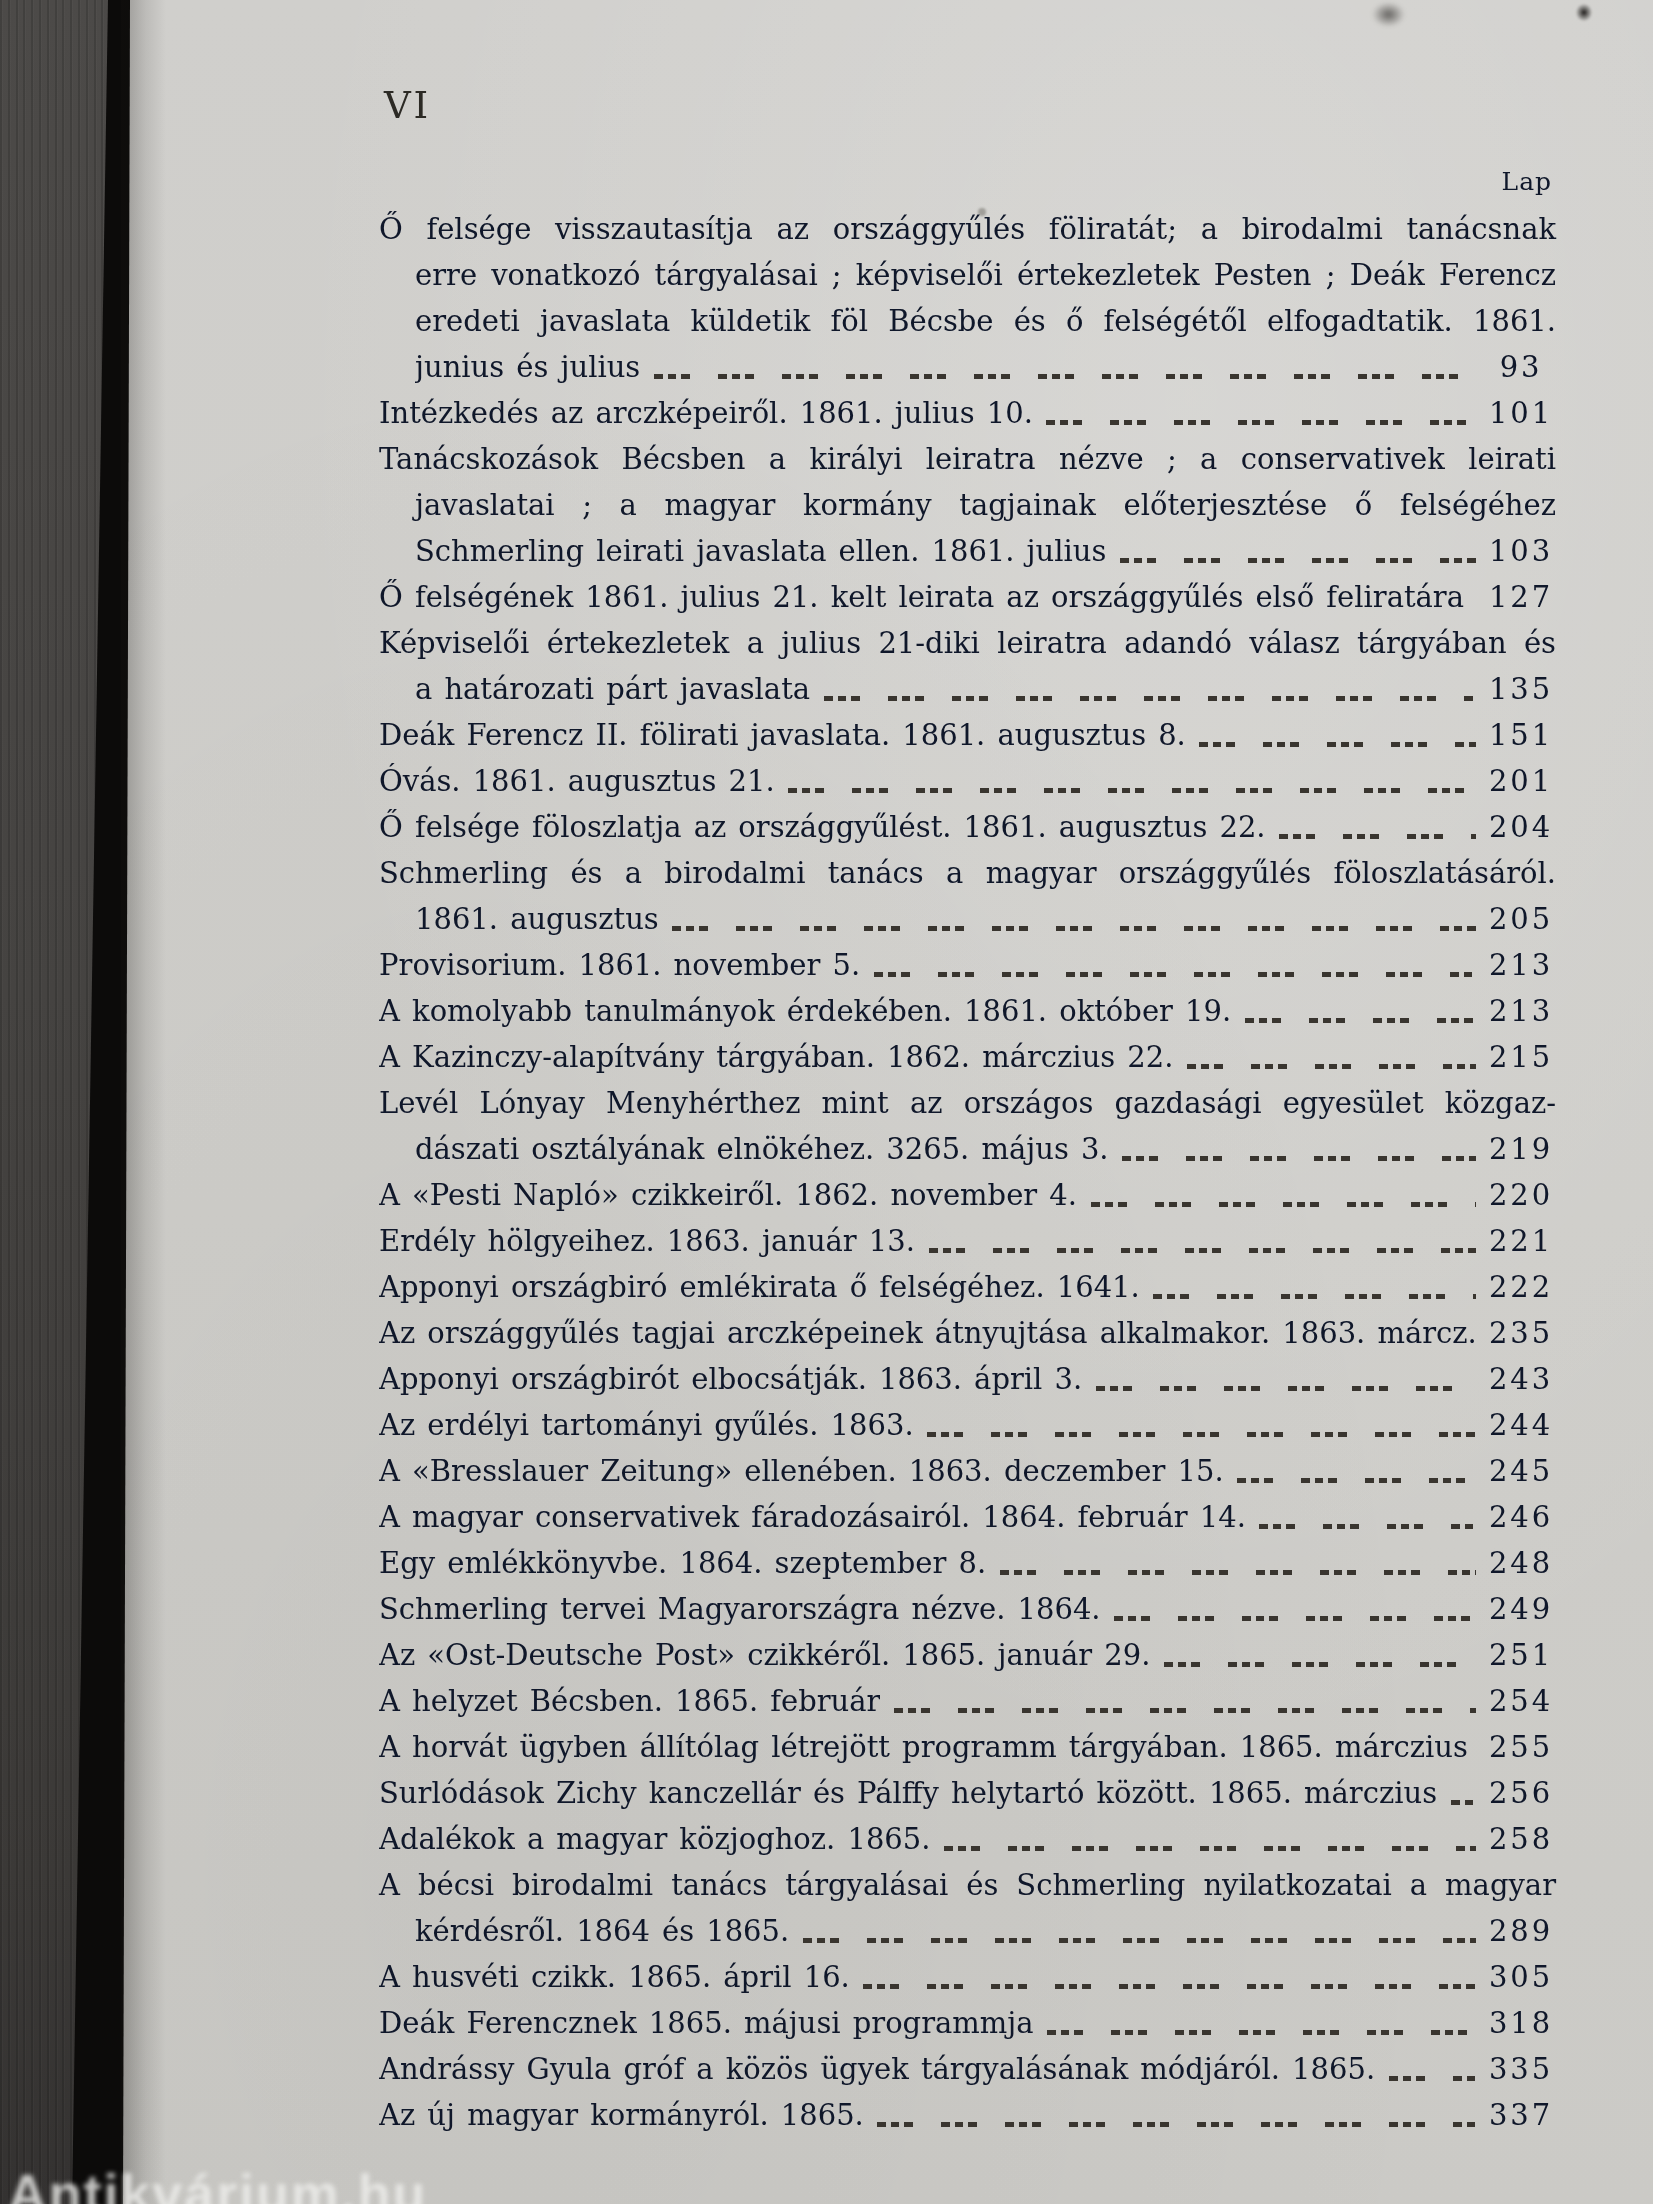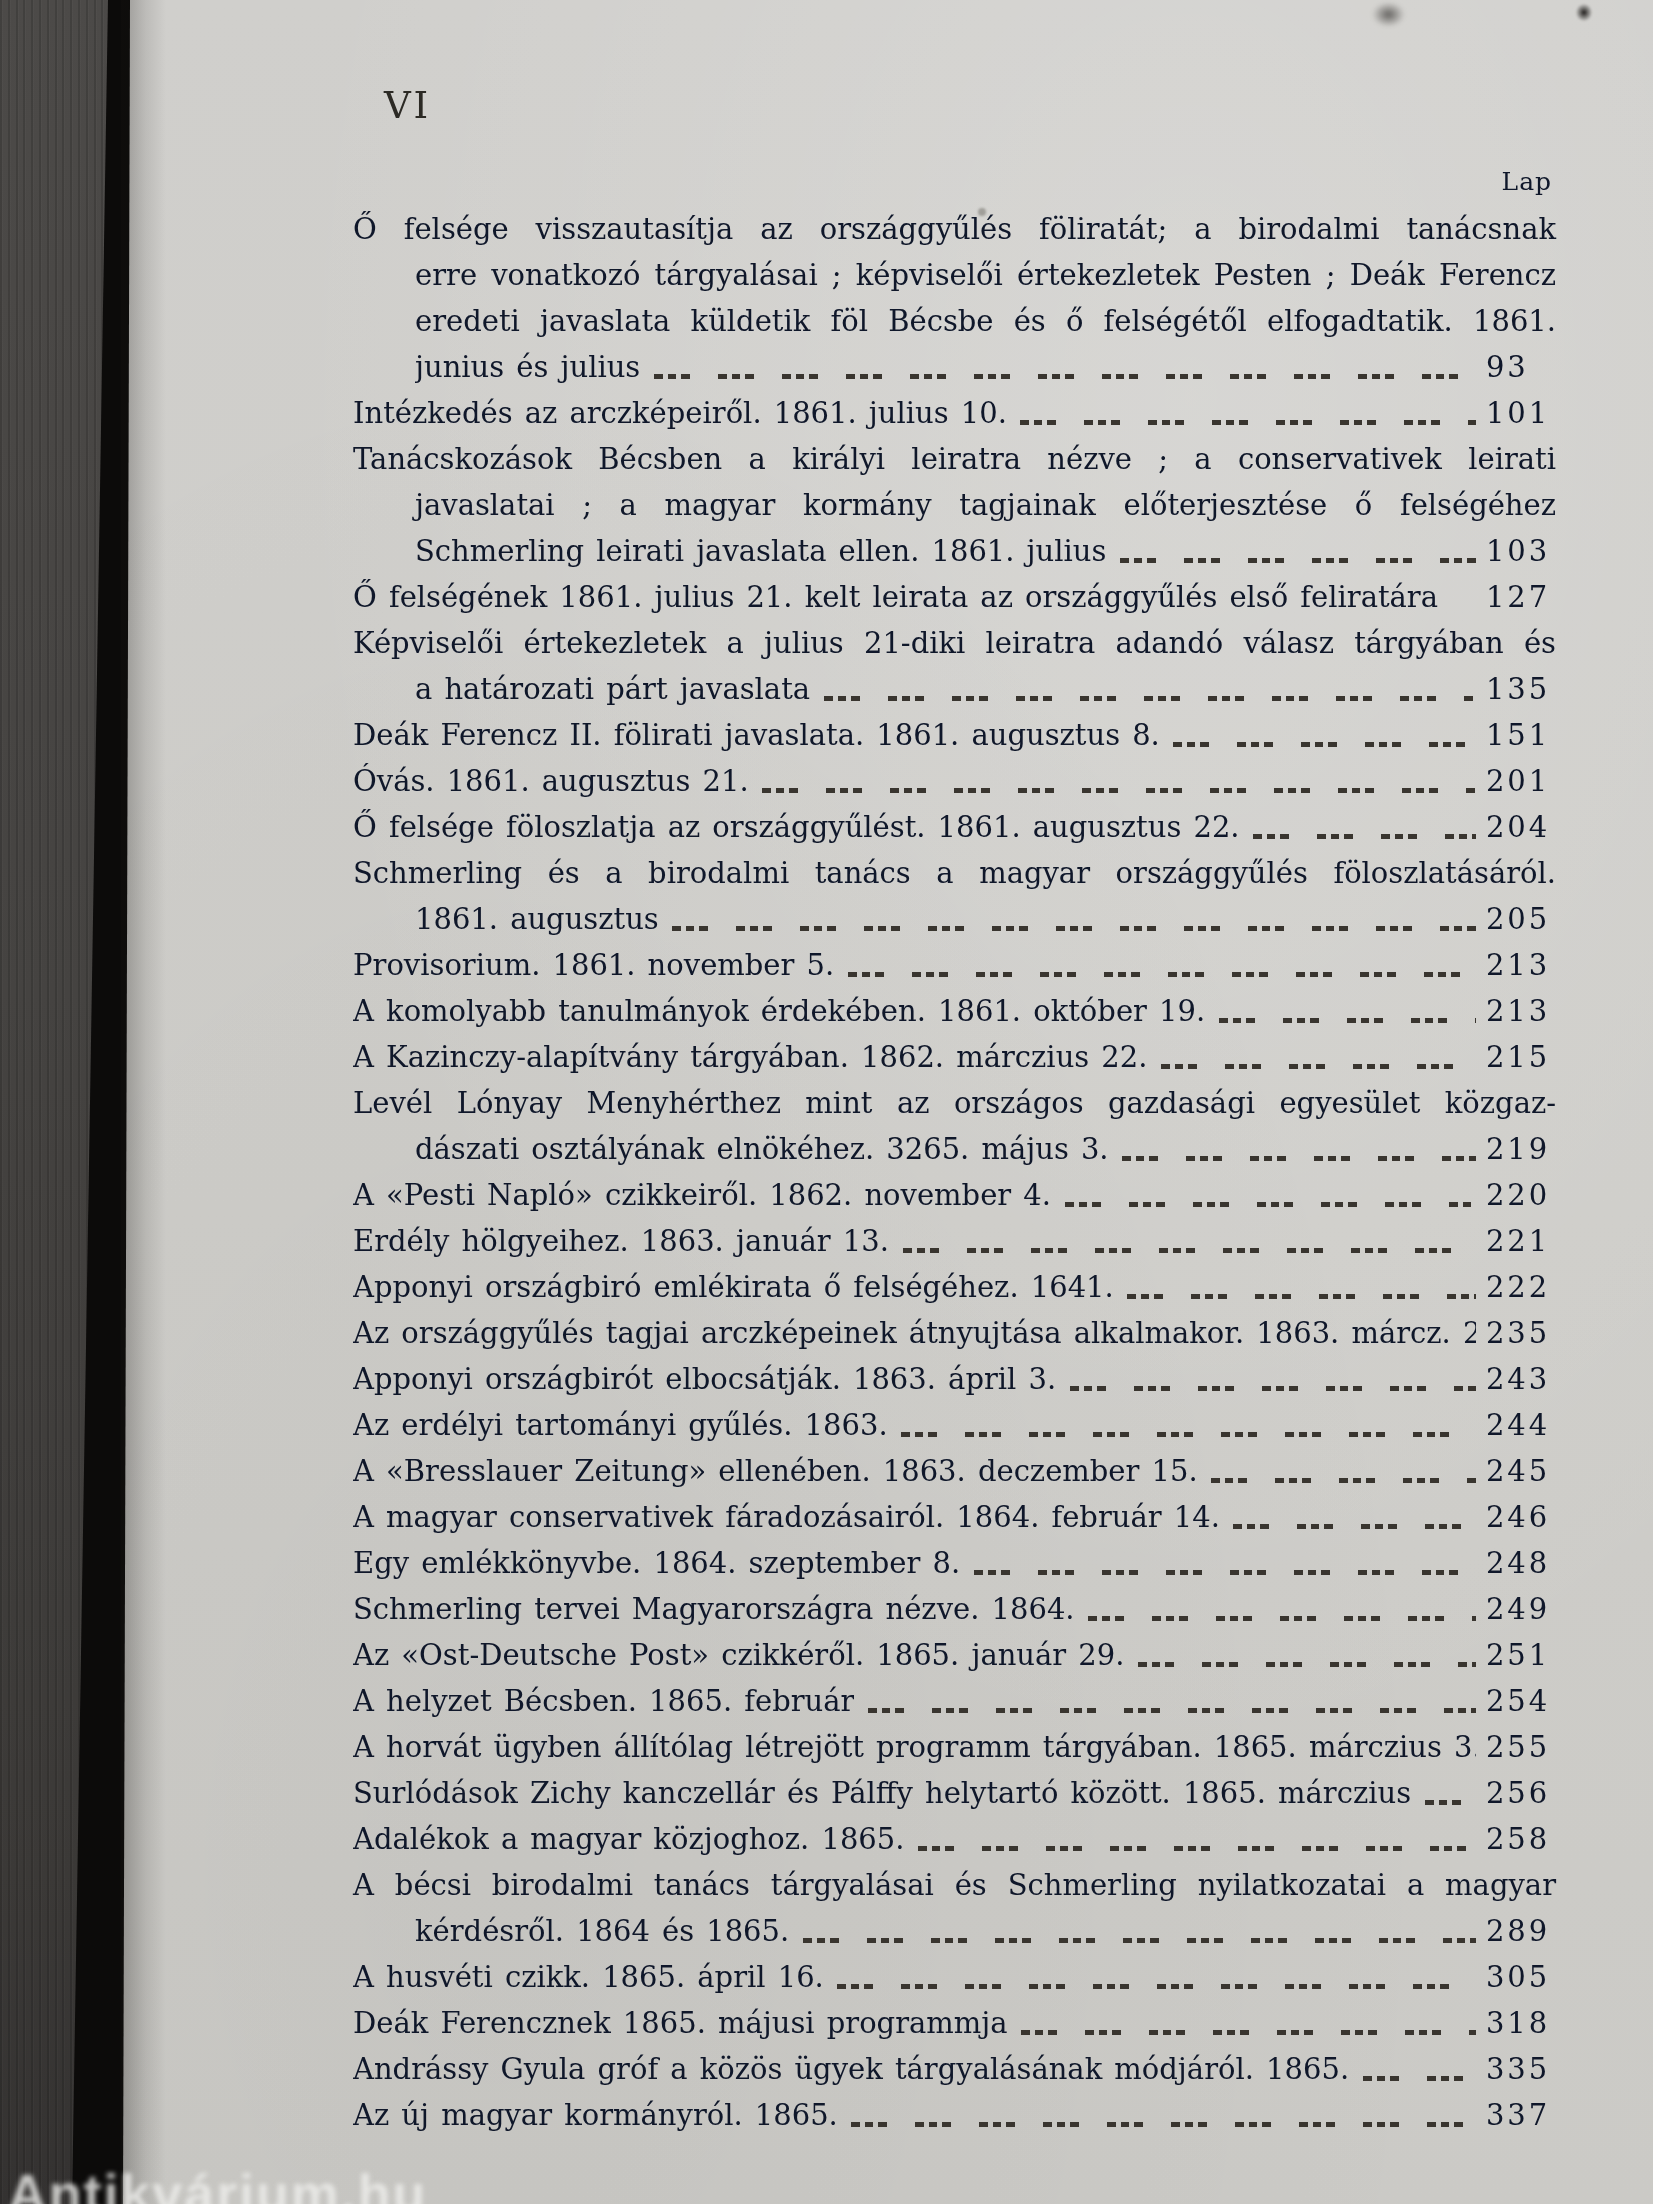--- a/index.html
+++ b/index.html
@@ -53,38 +53,38 @@
     position:absolute;left:384px;top:84px;
     font-size:37px;color:#2c2a25;letter-spacing:2.9px;
   }
   .content{
     position:absolute;left:353px;top:167px;width:1203px;color:#0f172a;
   }
   .lap-row{ text-align:right;font-size:25px;letter-spacing:1px;padding-right:3.9px;height:39px; }
   
   .toc{ font-size:29px;line-height:46px;word-spacing:2.9px; }
   .entry .line{ padding-left:62px; }
-  .entry .line:first-child{ padding-left:0; }
+  .entry .line:first-child{ padding-left:0;margin-left:26px; }
   .entry .wrap{
     text-align:justify;text-align-last:justify;
   }
   .entry .lastline{
     display:flex;align-items:flex-end;
   }
   .entry .lastline .txt{ white-space:nowrap;flex:0 1 auto;min-width:0;overflow:hidden; }
   .leader{
     flex:1 1 auto;min-width:0;height:4.9px;margin:0 9.7px 10.7px 13.6px;align-self:flex-end;
     background:repeating-linear-gradient(90deg,
       #39352f 0 8.7px, rgba(0,0,0,0) 8.7px 13.6px,
       #39352f 13.6px 22px, rgba(0,0,0,0) 22px 27px,
       #39352f 27px 36px, rgba(0,0,0,0) 36px 64px);
   }
   .leader-gap{ flex:1 1 auto;min-width:9.7px; }
   .pnum{
-    flex:0 0 auto;min-width:70px;text-align:left;letter-spacing:2.9px;
+    flex:0 0 auto;min-width:70px;text-align:center;letter-spacing:2.9px;
   }
   
   .watermark{
     position:absolute;left:7.8px;top:2162px;
     font-family:"Liberation Sans", sans-serif;font-weight:bold;font-size:54px;
     color:rgba(238,238,236,0.82);letter-spacing:1.9px;
     filter:blur(2.9px);
   }
 </style>
 </head>

